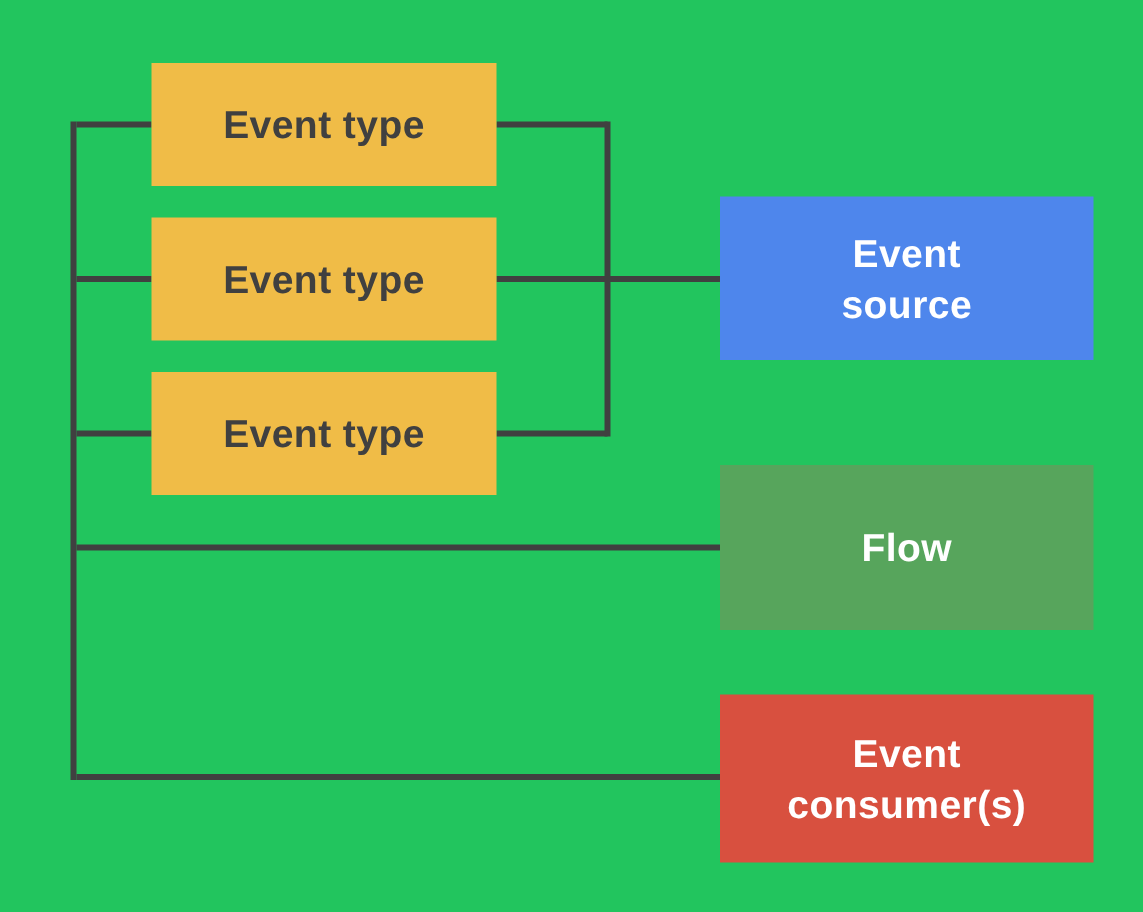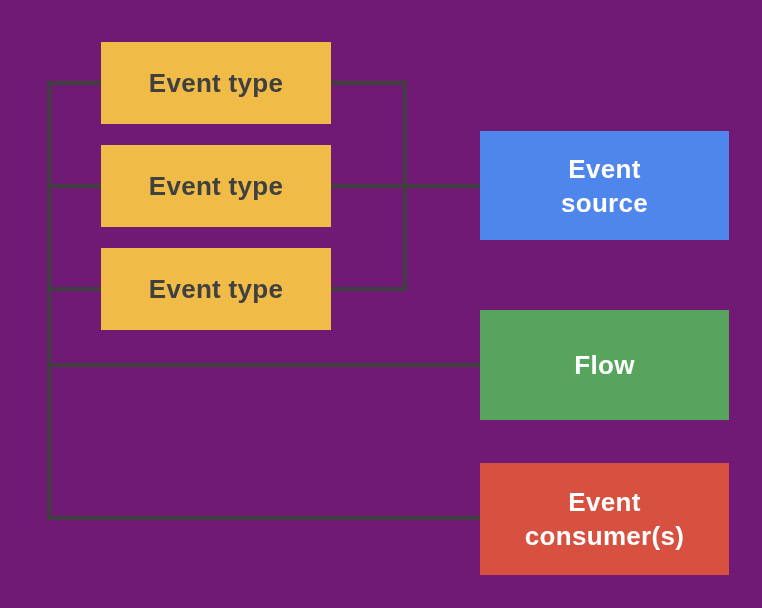--- a/index.html
+++ b/index.html
@@ -5,21 +5,21 @@
   html, body {
     margin: 0;
     padding: 0;
     background: #ffffff;
     font-family: "Liberation Sans", sans-serif;
   }
   #canvas {
     position: relative;
     width: 762px;
     height: 608px;
-    background: #701a75;
+    background: #22c55e;
     overflow: hidden;
   }
   .node {
     position: absolute;
     display: flex;
     align-items: center;
     justify-content: center;
     text-align: center;
     font-weight: bold;
     font-size: 26px;

